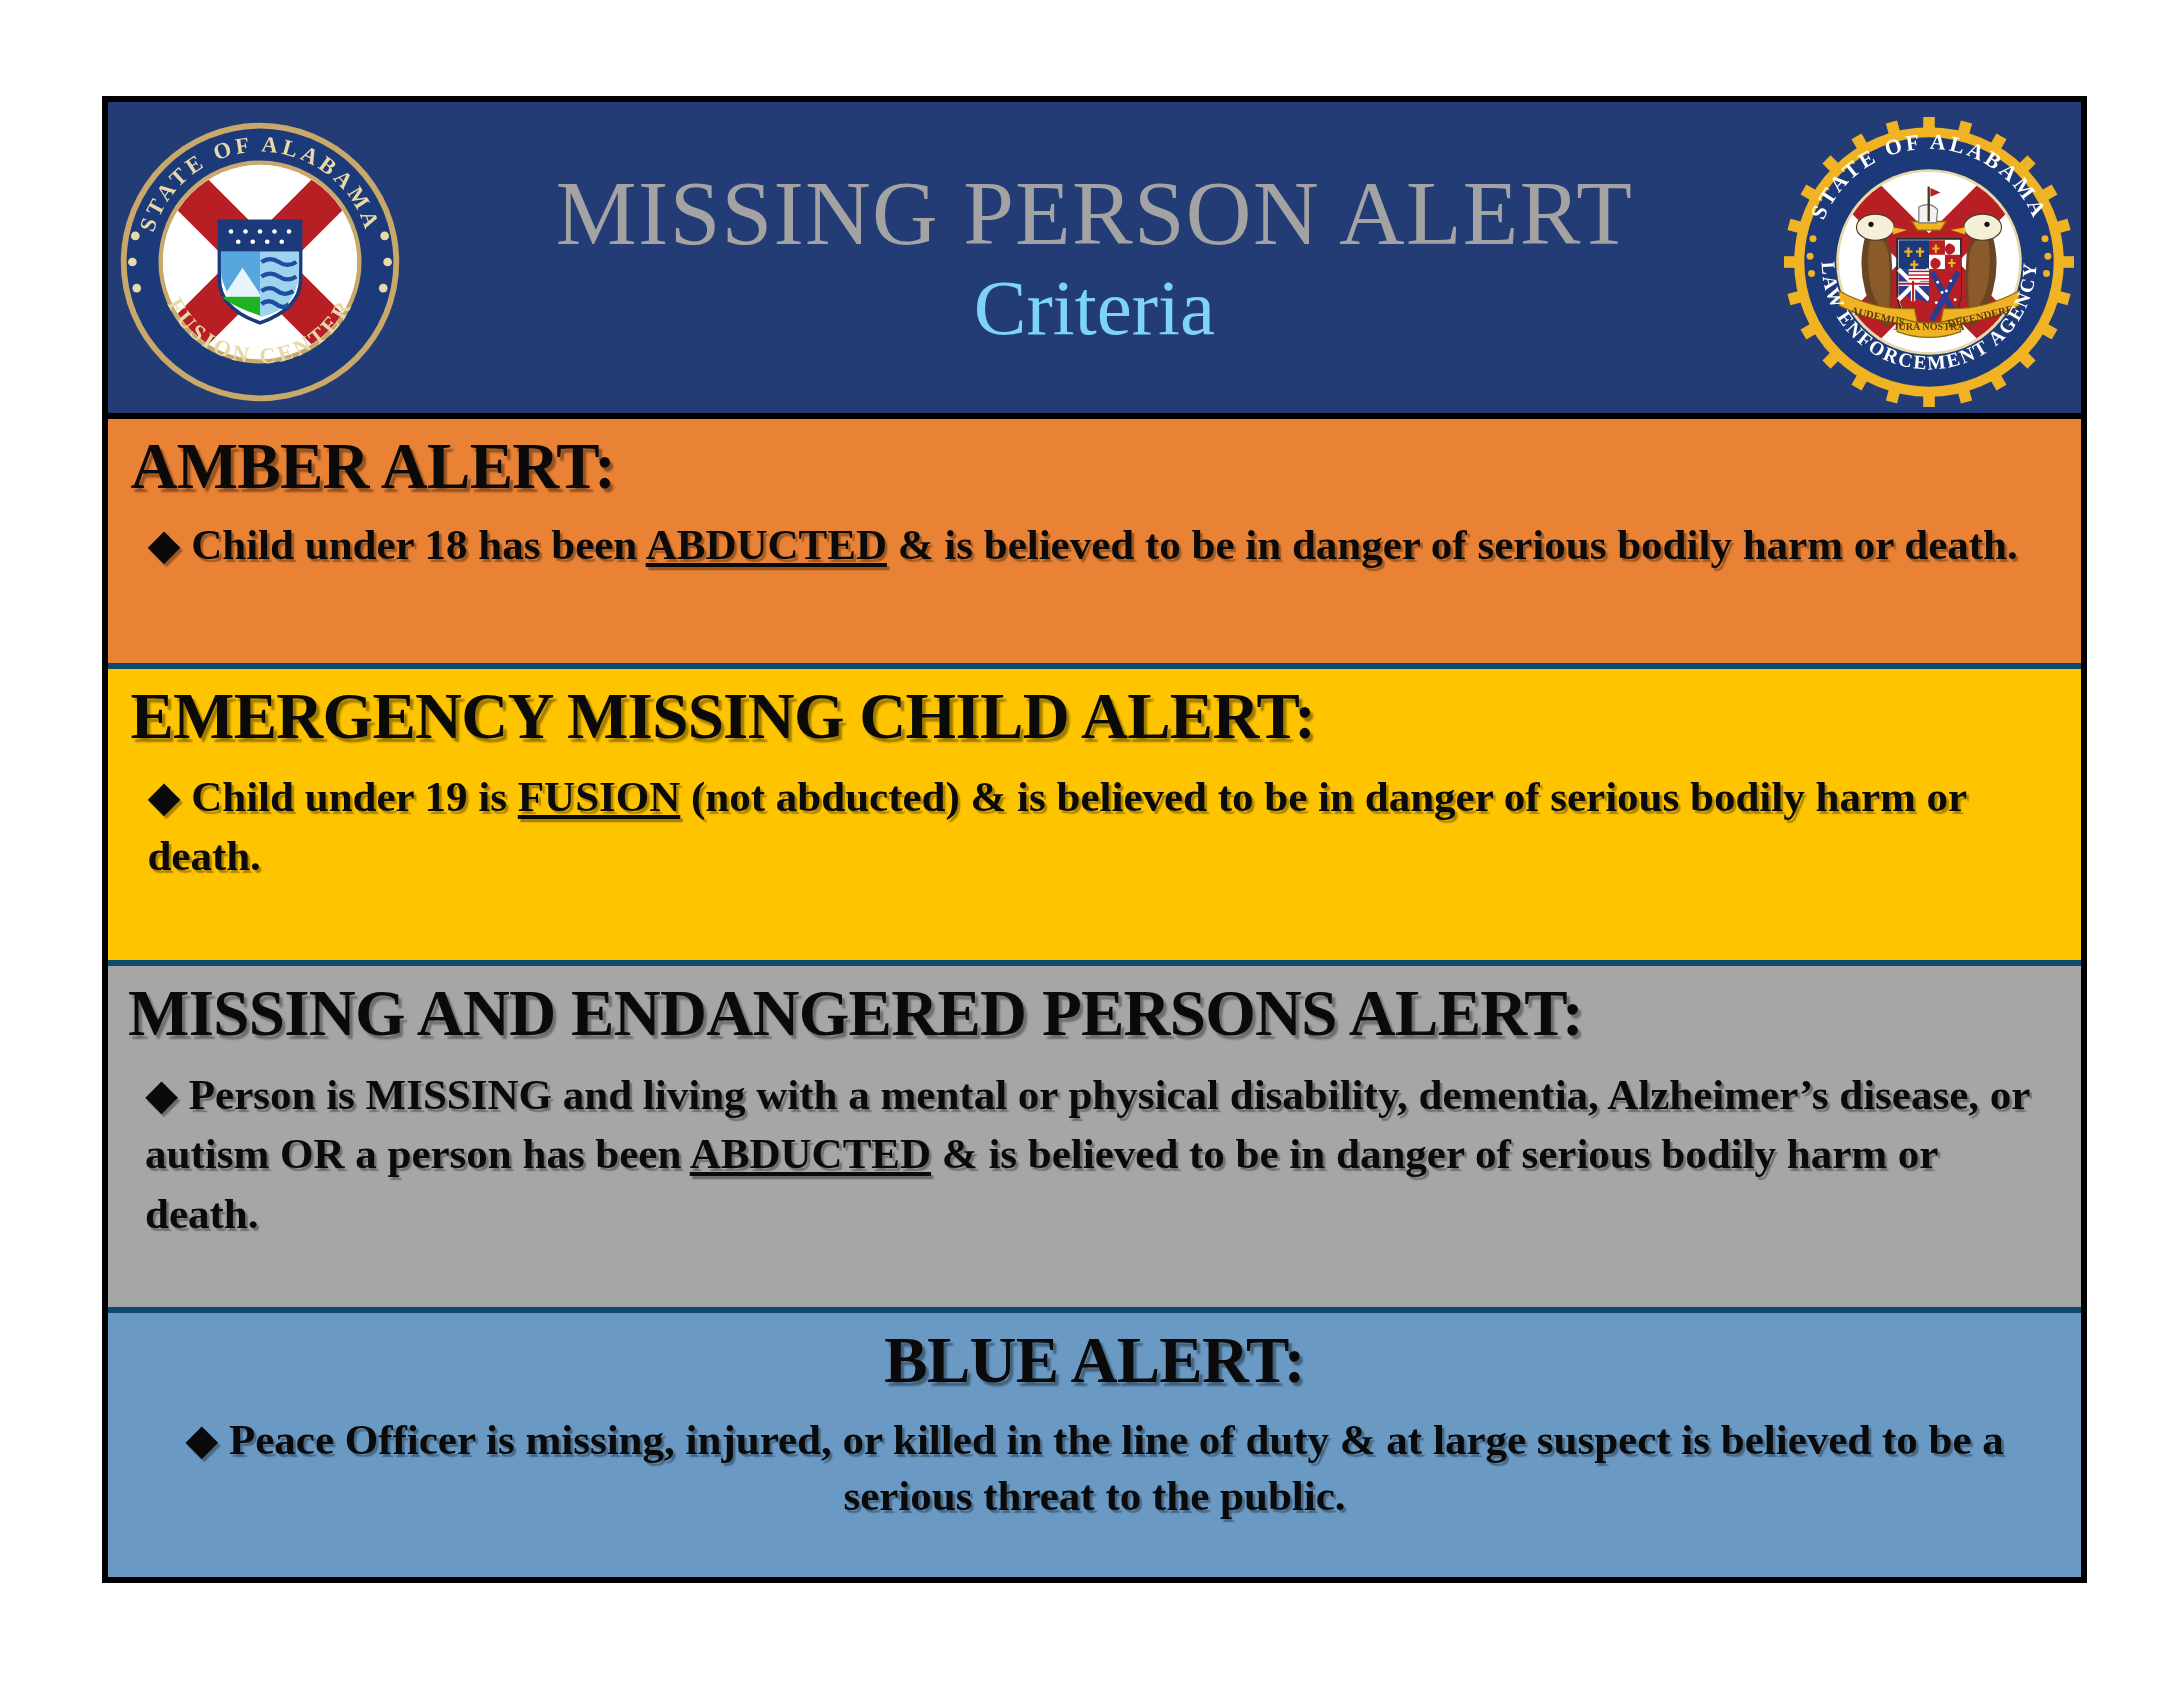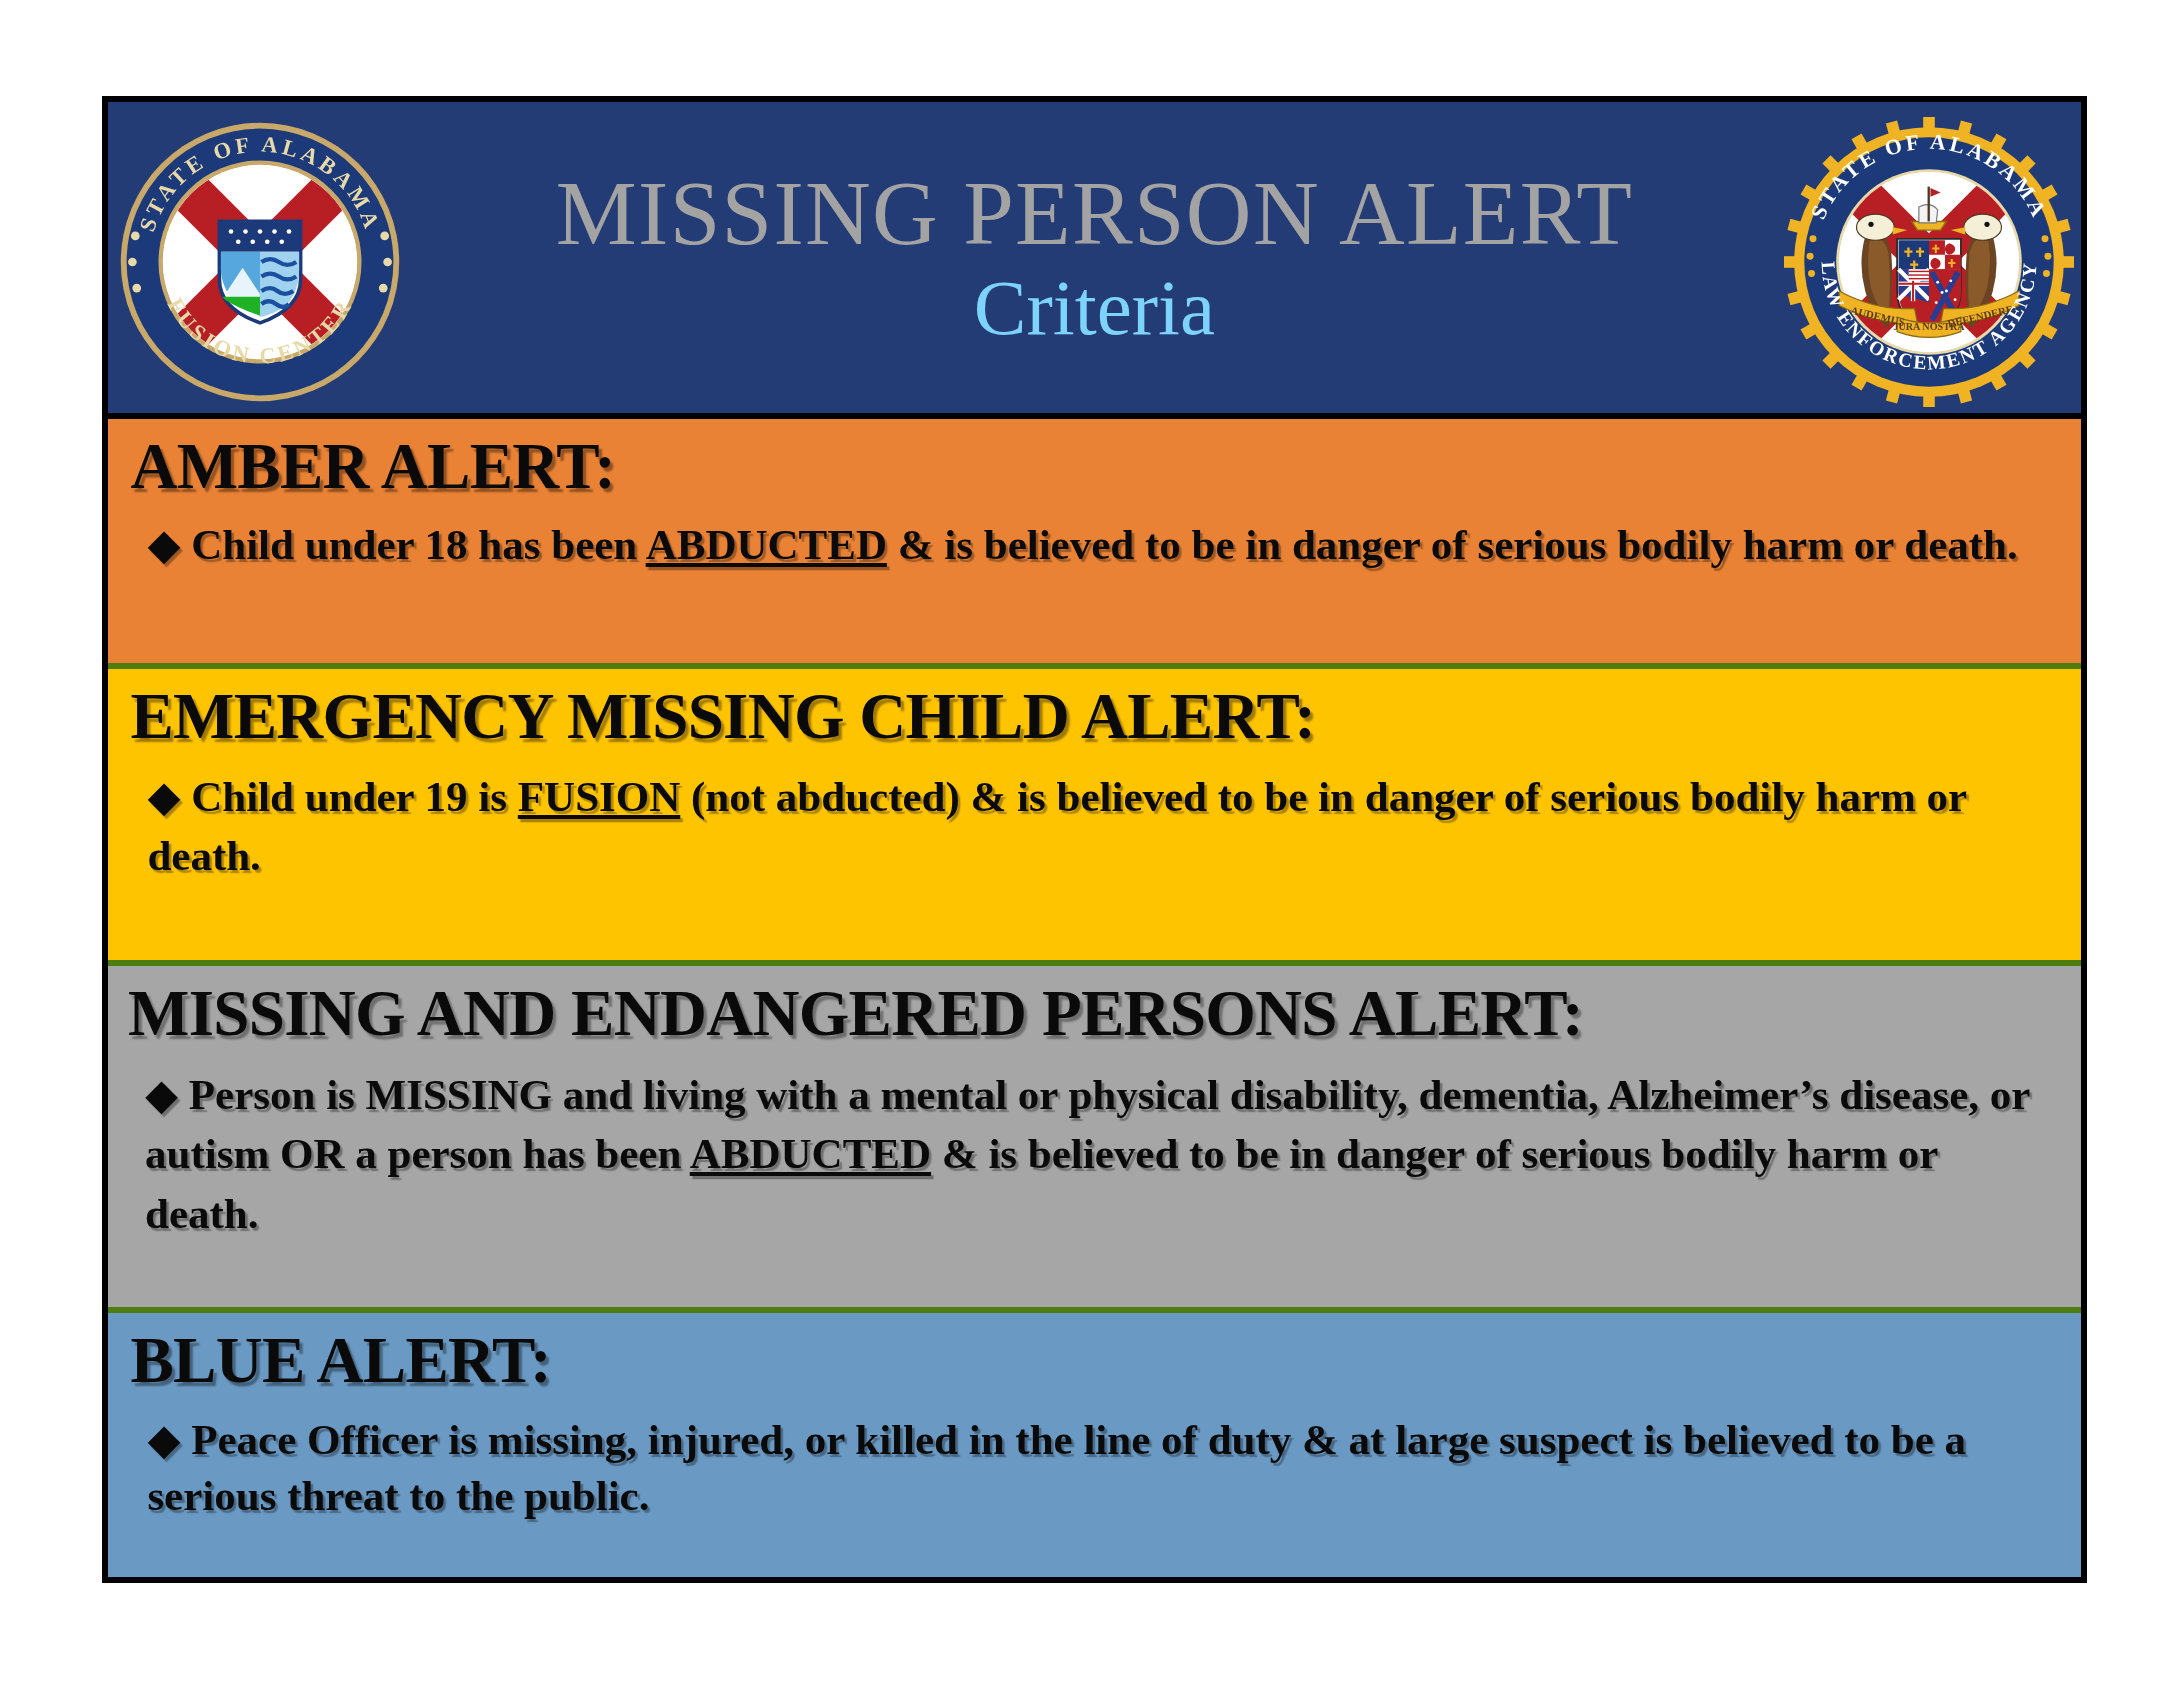--- a/index.html
+++ b/index.html
@@ -75,29 +75,29 @@
     font-weight: normal;
     margin-top: 4px;
     font-family: "Liberation Serif", "DejaVu Serif", serif;
   }
 
   
   .band {
     position: relative;
     box-sizing: border-box;
     padding: 12px 22.4px 13px 22.4px;
-    border-bottom: 6px solid #4d7c0f;
+    border-bottom: 6px solid #0c4a6e;
     overflow: hidden;
   }
   .band:last-child { border-bottom: none; }
 
   .band-amber   { background: #E98234; height: 253px; }
   .band-yellow  { background: #FFC400; height: 300px; }
   .band-gray    { background: #A6A6A6; height: 351px; padding-left: 20px; }
-  .band-blue    { background: #6A9AC4; height: 267px; flex: 1 1 auto; }
+  .band-blue    { background: #6A9AC4; height: 267px; flex: 1 1 auto; text-align: center; }
 
   .band-title {
     font-family: "Liberation Serif", "DejaVu Serif", serif;
     font-weight: bold;
     font-size: 65px;
     line-height: 1.08;
     color: #0a0a0a;
     letter-spacing: -0.7px;
     white-space: nowrap;
     text-shadow: 3.3px 4px 2px rgba(0,0,0,0.38);

